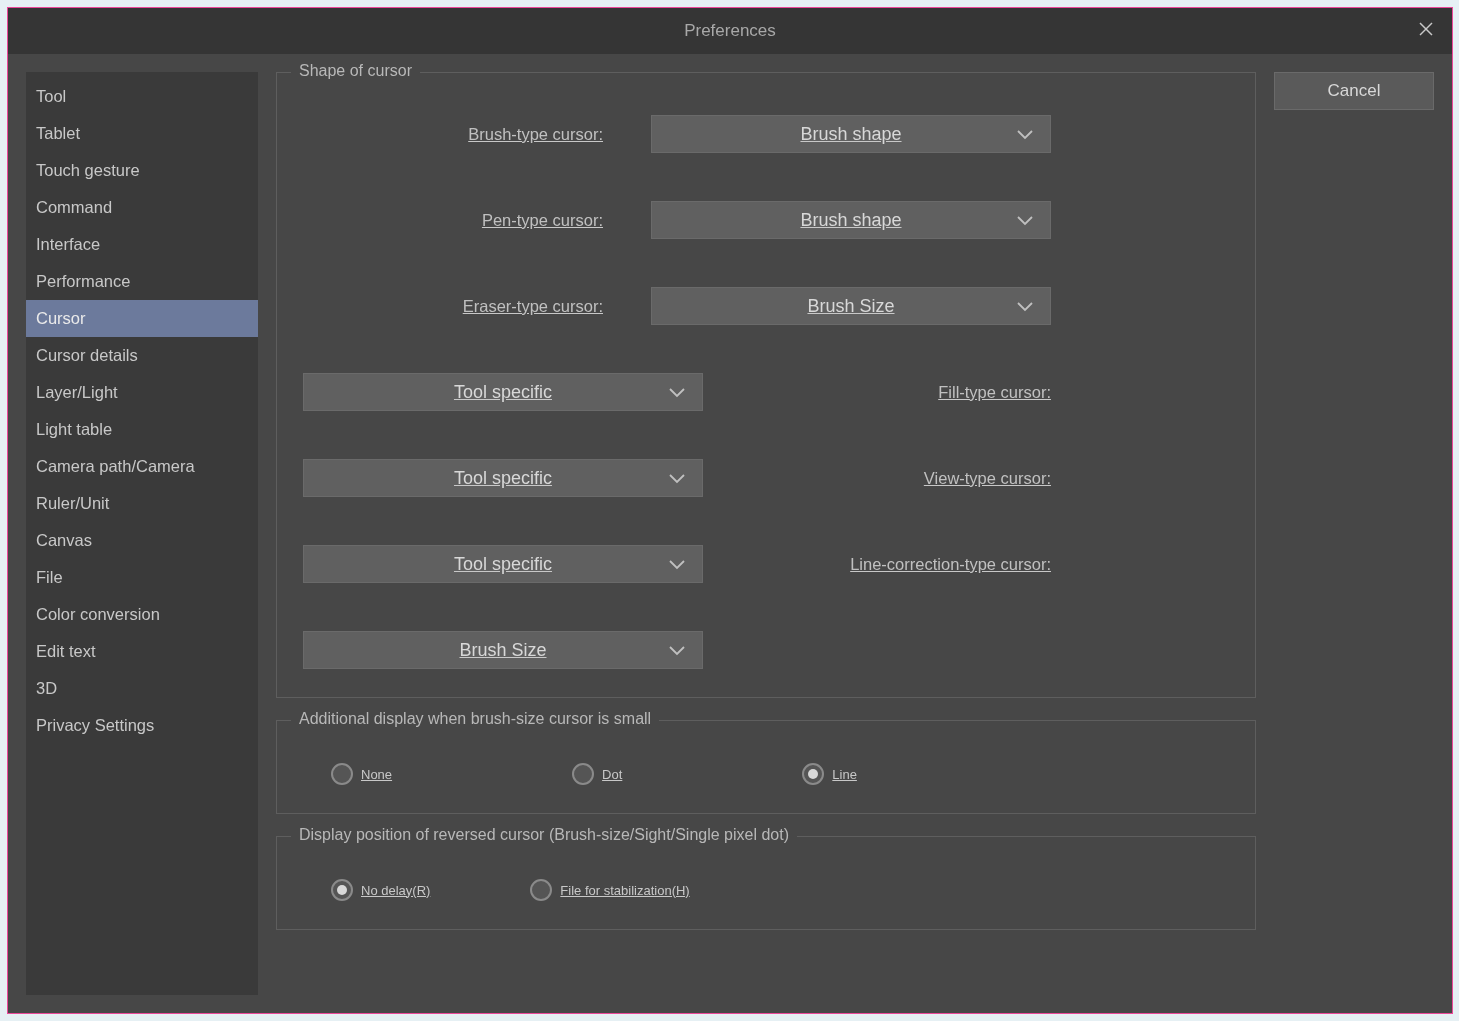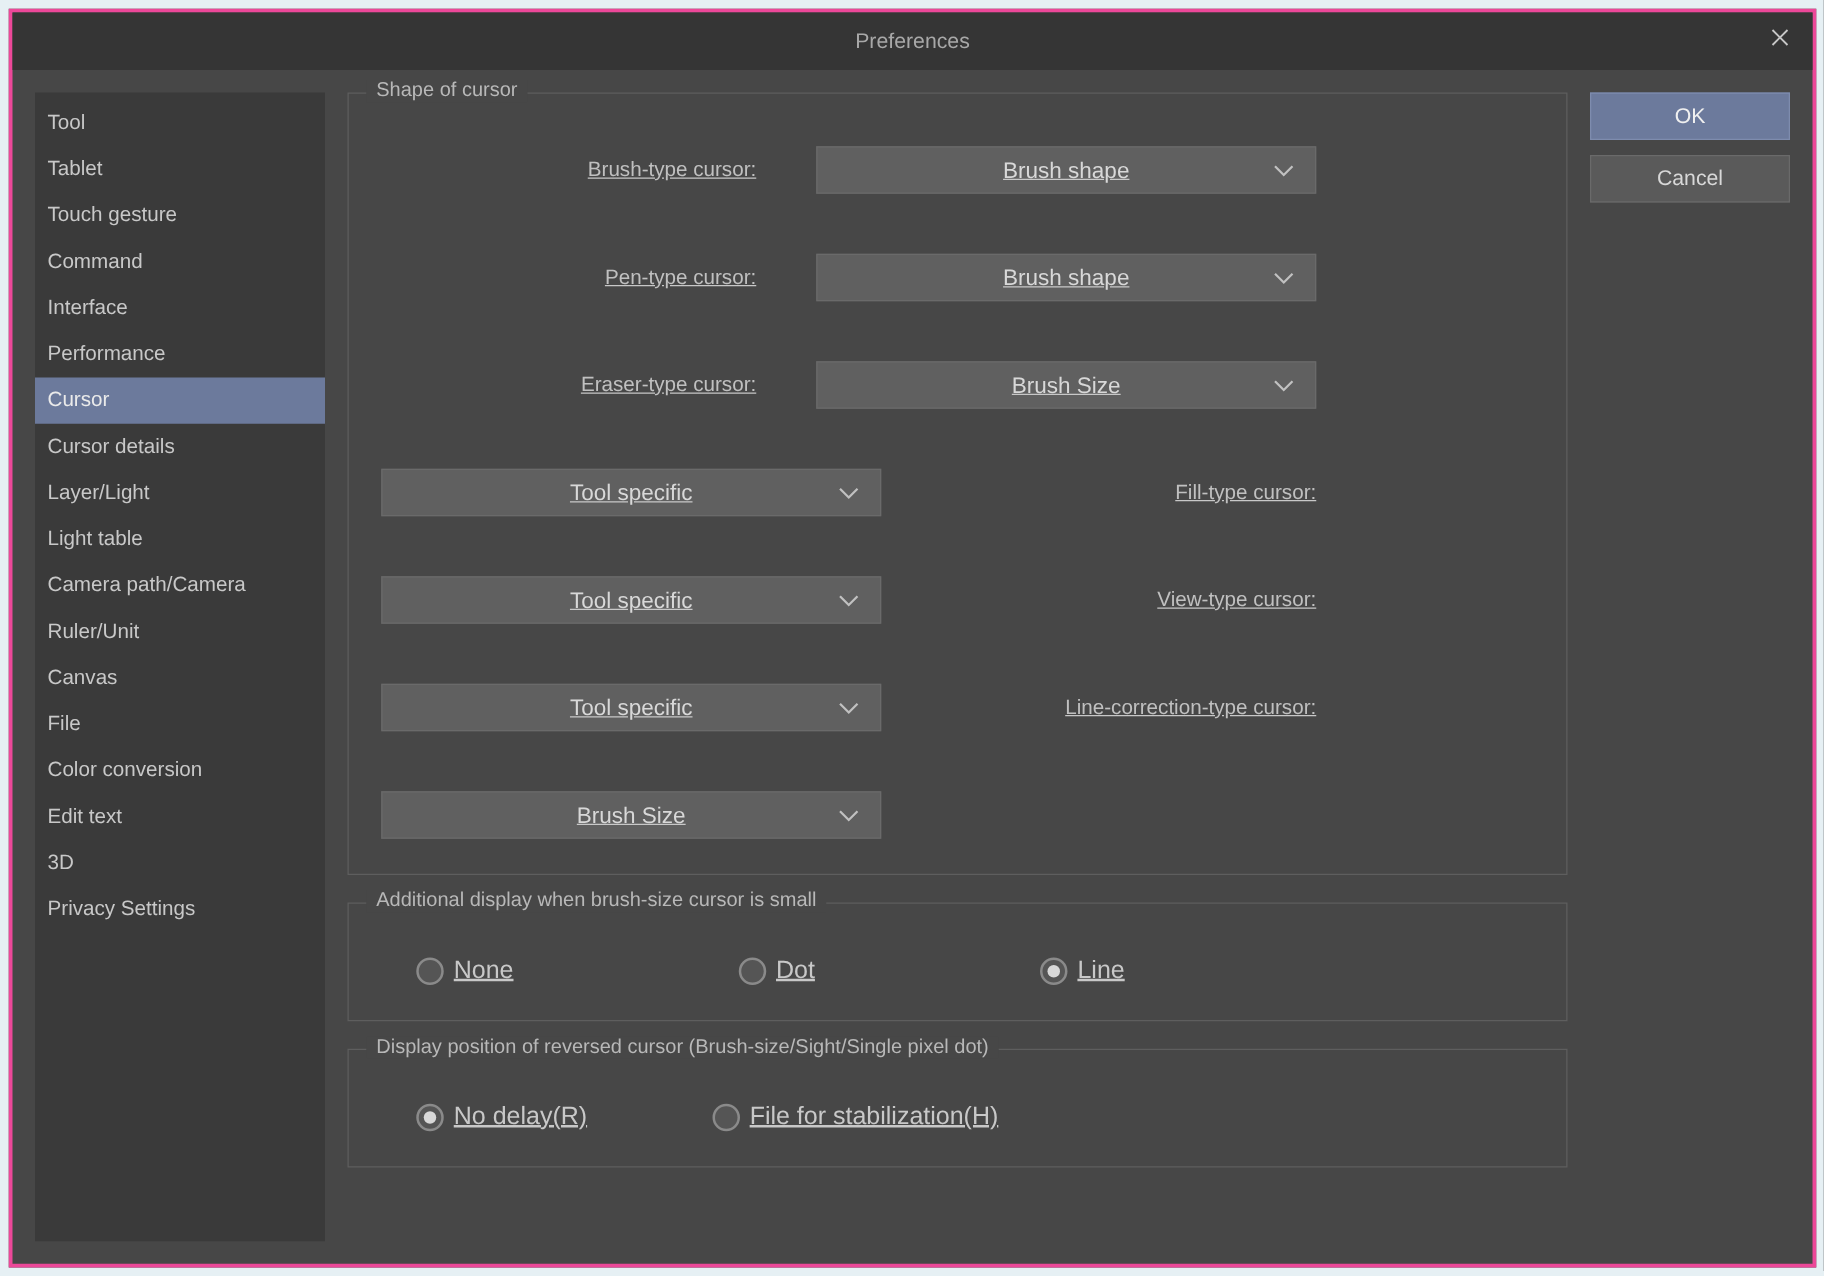--- a/index.html
+++ b/index.html
@@ -9,21 +9,21 @@
   font-size: 15px;
   color: #c8c8c8;
   width: 1459px;
   height: 1021px;
   padding: 7px;
 }
 .dialog {
   width: 1446px;
   height: 1007px;
   background: #474747;
-  border: 3px solid #ec4899;
+  border: 1px solid #ec4899;
   position: relative;
 }
 .titlebar {
   height: 46px;
   background: #353535;
   display: flex;
   align-items: center;
   justify-content: center;
   position: relative;
 }
@@ -152,21 +152,21 @@
   align-items: center;
   justify-content: center;
 }
 .radio.checked .dot::after {
   content: "";
   width: 10px;
   height: 10px;
   border-radius: 50%;
   background: #d8d8d8;
 }
-.radio-label { color: #c8c8c8; font-size: 20px; }
+.radio-label { color: #c8c8c8; font-size: 13px; }
 .action-col {
   width: 160px;
   display: flex;
   flex-direction: column;
   gap: 12px;
 }
 .btn {
   height: 38px;
   border: 1px solid #6a6a6a;
   background: #5a5a5a;
@@ -320,18 +320,17 @@
               <div class="radio">
                 <span class="dot"></span>
                 <span class="radio-label">File for stabilization(H)</span>
               </div>
             </div>
         </div>
 
       </div>
 
       <div class="action-col">
-        <div class="btn primary">OK</div>
         <div class="btn">Cancel</div>
       </div>
     </div>
   </div>
 </div>
 
 </body></html>

